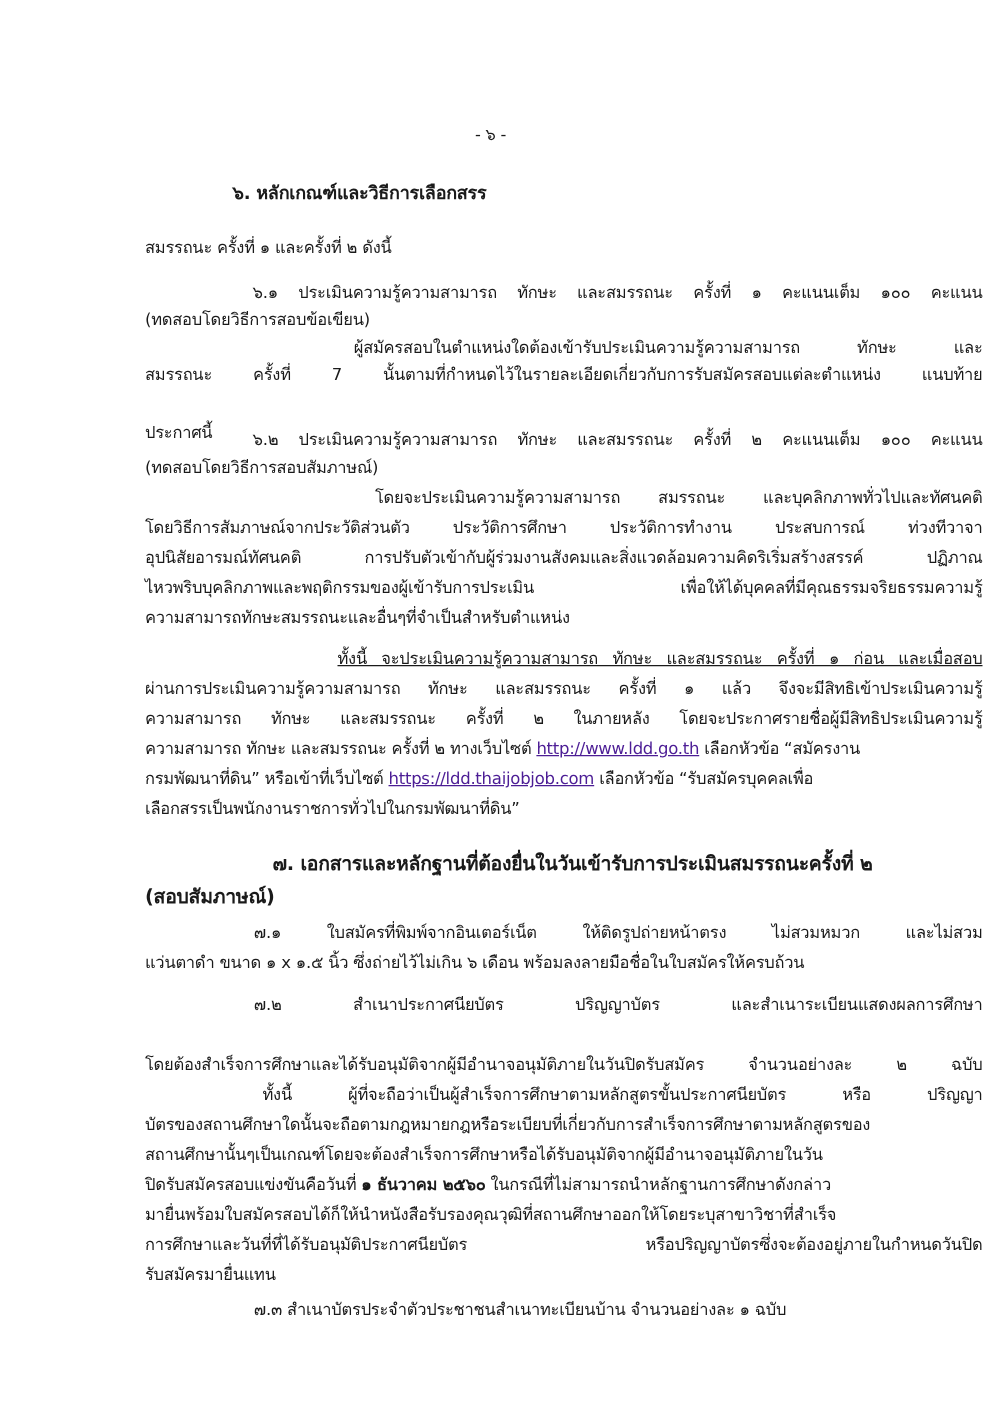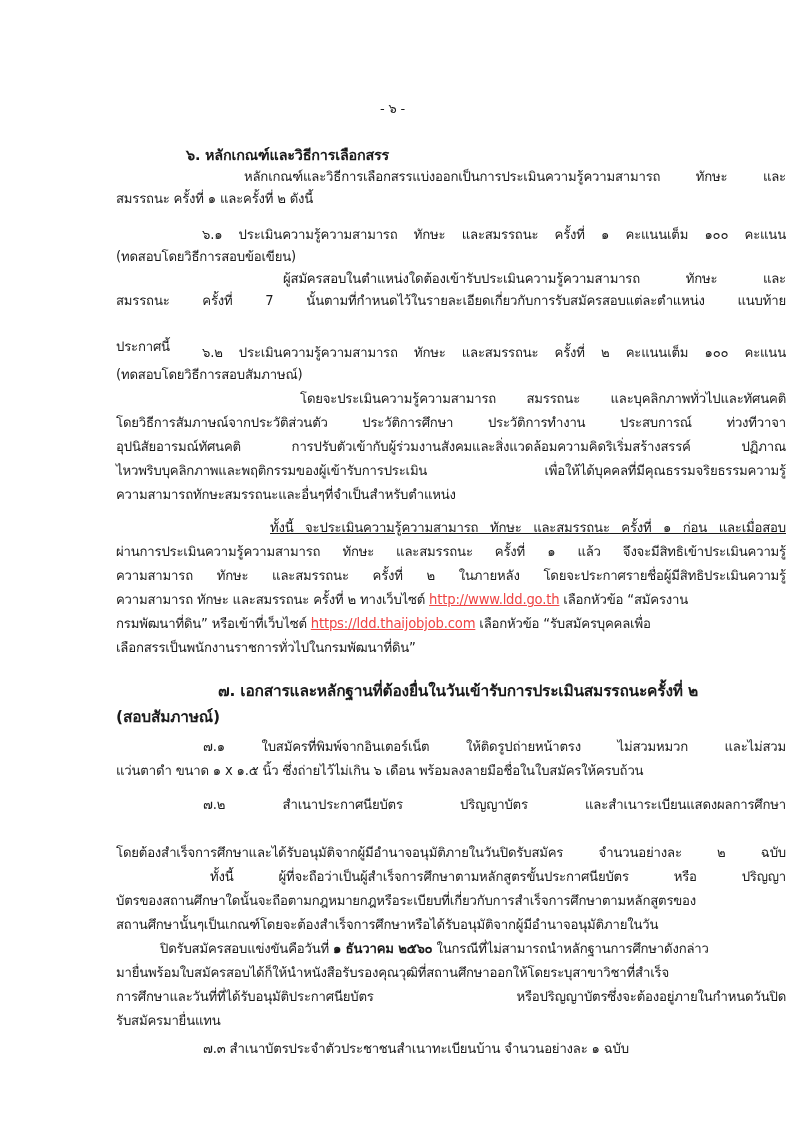--- a/index.html
+++ b/index.html
@@ -32,34 +32,33 @@
       text-align: justify;
       text-align-last: justify;
       white-space: normal;
       width: 652px;
     }
     .bold { font-weight: bold; }
     .heading { font-size: 14.4px; }
     .heading7 { font-size: 15.5px; font-weight: bold; }
     .pagenum { font-size: 13px; }
     a.link {
-      color: #ef4444;
+      color: #4c1d95;
       text-decoration: underline;
     }
   </style>
 </head>
 <body>
 
 <div class="page">
 
   <div class="line pagenum" style="left:380px; top:98px;">- ๖ -</div>
 
   <div class="line bold heading" style="left:186px; top:144px;">๖.  หลักเกณฑ์และวิธีการเลือกสรร</div>
 
-  <div class="line justify" style="left:244px; top:166px; width:542px;">หลักเกณฑ์และวิธีการเลือกสรรแบ่งออกเป็นการประเมินความรู้ความสามารถ ทักษะ และ</div>
   <div class="line" style="left:116px; top:188px;">สมรรถนะ ครั้งที่ ๑ และครั้งที่ ๒  ดังนี้</div>
 
   <div class="line justify" style="left:202px; top:224px; width:584px;">๖.๑   ประเมินความรู้ความสามารถ ทักษะ และสมรรถนะ ครั้งที่ ๑ คะแนนเต็ม ๑๐๐ คะแนน</div>
   <div class="line" style="left:116px; top:246px;">(ทดสอบโดยวิธีการสอบข้อเขียน)</div>
   <div class="line justify" style="left:283px; top:268px; width:503px;">ผู้สมัครสอบในตำแหน่งใดต้องเข้ารับประเมินความรู้ความสามารถ ทักษะ และ</div>
   <div class="line justify" style="left:116px; top:290px; width:670px;">สมรรถนะ ครั้งที่ 7 นั้นตามที่กำหนดไว้ในรายละเอียดเกี่ยวกับการรับสมัครสอบแต่ละตำแหน่ง แนบท้าย</div>
   <div class="line" style="left:116px; top:312px;margin-top:24px;">ประกาศนี้</div>
 
   <div class="line justify" style="left:202px; top:342px; width:584px;">๖.๒   ประเมินความรู้ความสามารถ ทักษะ และสมรรถนะ ครั้งที่ ๒ คะแนนเต็ม ๑๐๐ คะแนน</div>
   <div class="line" style="left:116px; top:364px;">(ทดสอบโดยวิธีการสอบสัมภาษณ์)</div>
@@ -85,21 +84,21 @@
 
   <div class="line justify" style="left:203px; top:736px; width:583px;">๗.๑  ใบสมัครที่พิมพ์จากอินเตอร์เน็ต ให้ติดรูปถ่ายหน้าตรง ไม่สวมหมวก และไม่สวม</div>
   <div class="line" style="left:116px; top:760px;">แว่นตาดำ ขนาด ๑ x ๑.๕ นิ้ว ซึ่งถ่ายไว้ไม่เกิน ๖ เดือน พร้อมลงลายมือชื่อในใบสมัครให้ครบถ้วน</div>
 
   <div class="line justify" style="left:203px; top:794px; width:583px;">๗.๒  สำเนาประกาศนียบัตร ปริญญาบัตร และสำเนาระเบียนแสดงผลการศึกษา</div>
   <div class="line justify" style="left:116px; top:842px; width:670px;">โดยต้องสำเร็จการศึกษาและได้รับอนุมัติจากผู้มีอำนาจอนุมัติภายในวันปิดรับสมัคร จำนวนอย่างละ ๒ ฉบับ</div>
 
   <div class="line justify" style="left:210px; top:866px; width:576px;">ทั้งนี้  ผู้ที่จะถือว่าเป็นผู้สำเร็จการศึกษาตามหลักสูตรขั้นประกาศนียบัตร หรือ ปริญญา</div>
   <div class="line justify" style="left:116px; top:890px; width:670px;">บัตรของสถานศึกษาใดนั้นจะถือตามกฎหมายกฎหรือระเบียบที่เกี่ยวกับการสำเร็จการศึกษาตามหลักสูตรของ</div>
   <div class="line justify" style="left:116px; top:914px; width:670px;">สถานศึกษานั้นๆเป็นเกณฑ์โดยจะต้องสำเร็จการศึกษาหรือได้รับอนุมัติจากผู้มีอำนาจอนุมัติภายในวัน</div>
-  <div class="line" style="left:116px; top:938px;margin-left:44px;">
+  <div class="line" style="left:116px; top:938px;">
     <span>ปิดรับสมัครสอบแข่งขันคือวันที่ </span><span class="bold">๑ ธันวาคม ๒๕๖๐</span><span> ในกรณีที่ไม่สามารถนำหลักฐานการศึกษาดังกล่าว</span>
   </div>
   <div class="line justify" style="left:116px; top:962px; width:670px;">มายื่นพร้อมใบสมัครสอบได้ก็ให้นำหนังสือรับรองคุณวุฒิที่สถานศึกษาออกให้โดยระบุสาขาวิชาที่สำเร็จ</div>
   <div class="line justify" style="left:116px; top:986px; width:670px;">การศึกษาและวันที่ที่ได้รับอนุมัติประกาศนียบัตร หรือปริญญาบัตรซึ่งจะต้องอยู่ภายในกำหนดวันปิด</div>
   <div class="line" style="left:116px; top:1010px;">รับสมัครมายื่นแทน</div>
 
   <div class="line" style="left:203px; top:1038px;">๗.๓   สำเนาบัตรประจำตัวประชาชนสำเนาทะเบียนบ้าน จำนวนอย่างละ ๑ ฉบับ</div>
 
 </div>
 

